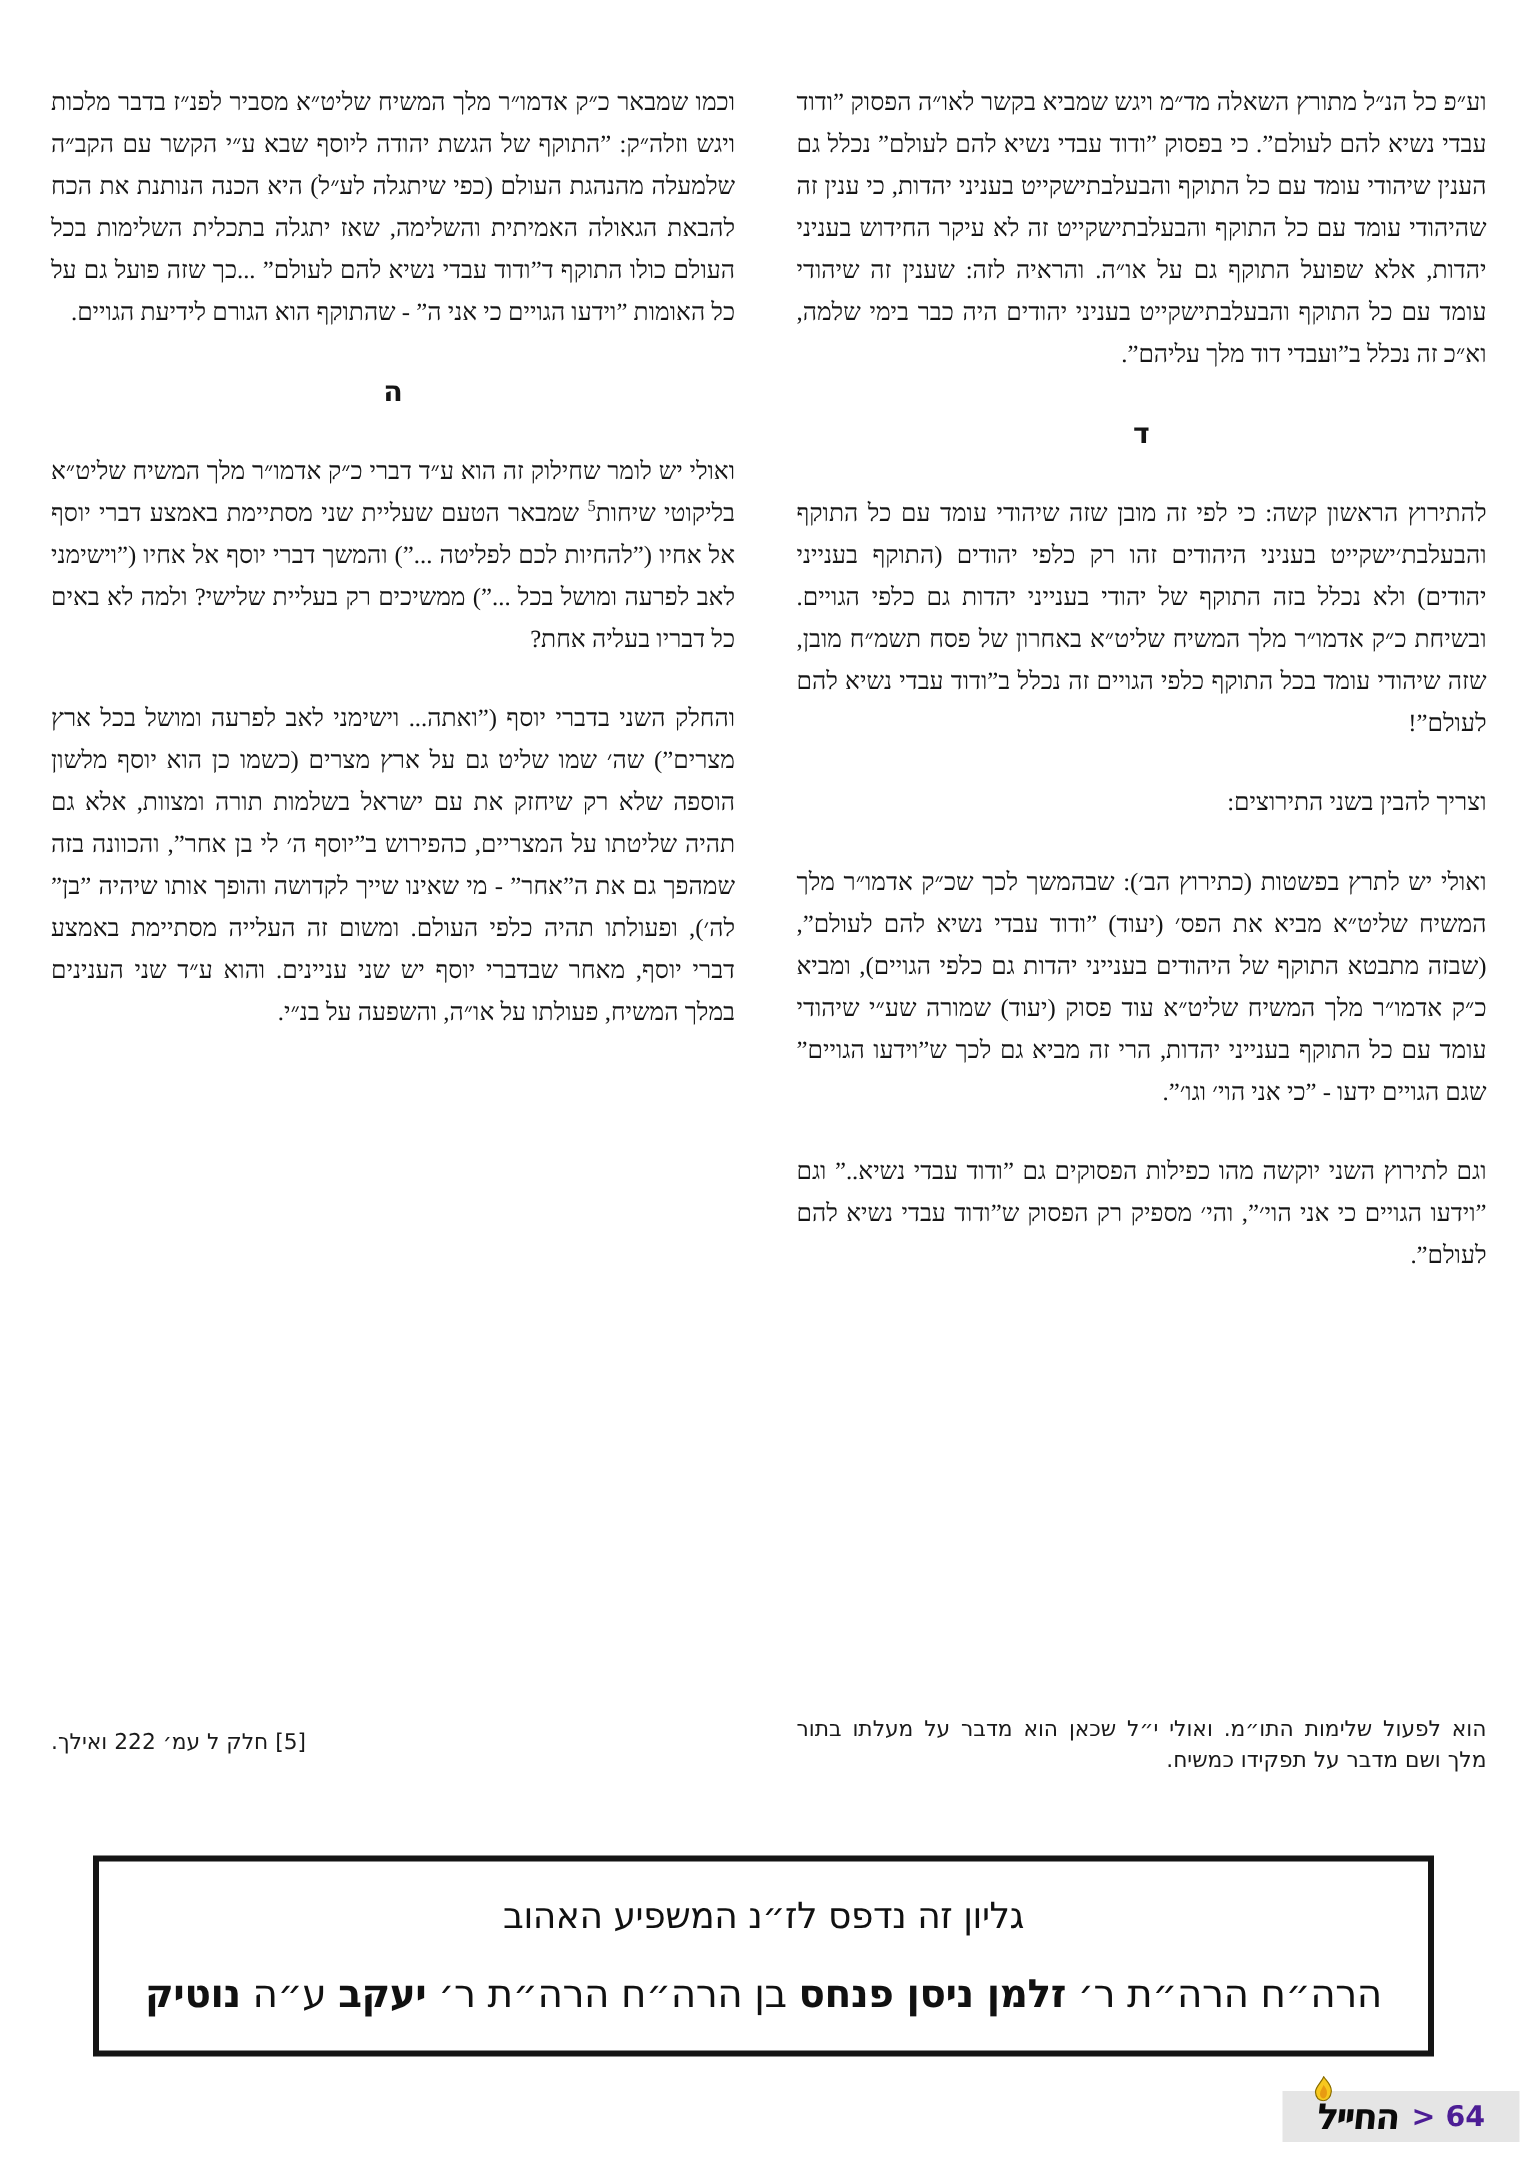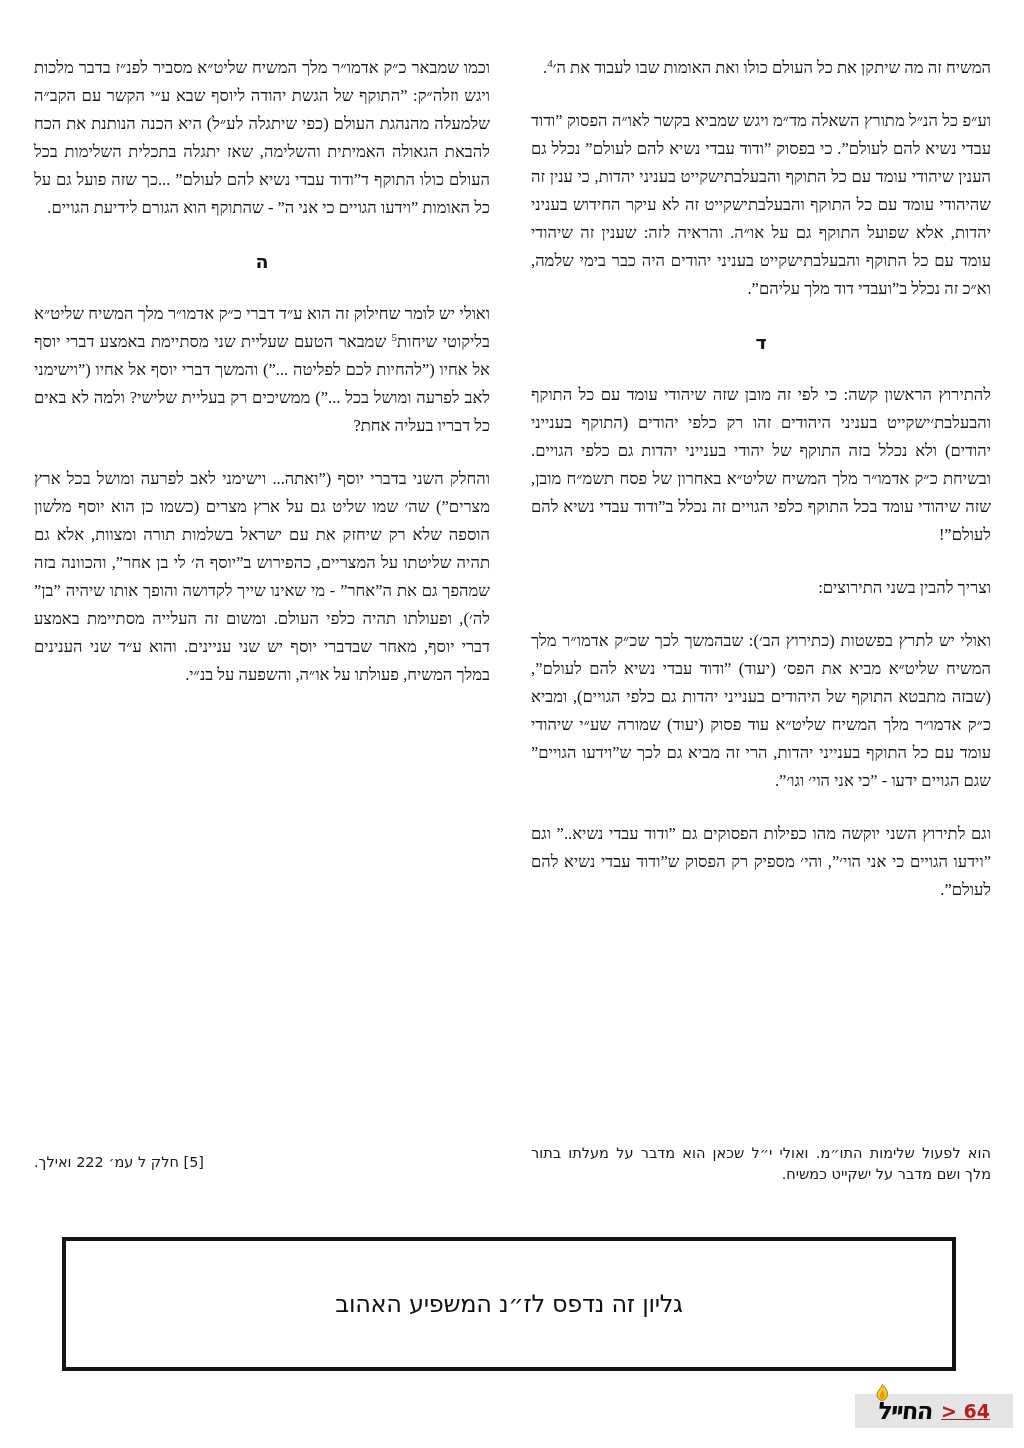--- a/index.html
+++ b/index.html
@@ -38,49 +38,49 @@
     position:absolute;left:855px;top:1394px;width:158px;height:34px;
     background:#e5e5e5;display:flex;align-items:center;justify-content:center;
     gap:9px;direction:ltr;
   }
   .logo-wrap{position:relative;display:inline-block;}
   .logo-text{
     font-weight:900;font-size:24px;letter-spacing:-1.5px;
     transform:skewX(-6deg);display:inline-block;color:#0a0a0a;
   }
   .flame-icon{position:absolute;left:-2px;top:-13px;width:13px;height:17px;}
-  .page-label{font-weight:700;font-size:19px;color:#b91c1c;text-decoration:underline;}
+  .page-label{font-weight:700;font-size:19px;color:#4c1d95;}
 </style>
 </head>
 <body>
 
 <div class="page">
 
   <div class="col right">
-    <p class="para"><span>המשיח זה מה שיתקן את כל העולם כולו ואת האומות שבו לעבוד את ה׳</span><sup>4</sup><span>.</span></p>
     <p class="para">וע״פ כל הנ״ל מתורץ השאלה מד״מ ויגש שמביא בקשר לאו״ה הפסוק ”ודוד עבדי נשיא להם לעולם”. כי בפסוק ”ודוד עבדי נשיא להם לעולם” נכלל גם הענין שיהודי עומד עם כל התוקף והבעלבתישקייט בעניני יהדות, כי ענין זה שהיהודי עומד עם כל התוקף והבעלבתישקייט זה לא עיקר החידוש בעניני יהדות, אלא שפועל התוקף גם על או״ה. והראיה לזה: שענין זה שיהודי עומד עם כל התוקף והבעלבתישקייט בעניני יהודים היה כבר בימי שלמה, וא״כ זה נכלל ב”ועבדי דוד מלך עליהם”.</p>
     <div class="section-letter">ד</div>
     <p class="para">להתירוץ הראשון קשה: כי לפי זה מובן שזה שיהודי עומד עם כל התוקף והבעלבת׳ישקייט בעניני היהודים זהו רק כלפי יהודים (התוקף בענייני יהודים) ולא נכלל בזה התוקף של יהודי בענייני יהדות גם כלפי הגויים. ובשיחת כ״ק אדמו״ר מלך המשיח שליט״א באחרון של פסח תשמ״ח מובן, שזה שיהודי עומד בכל התוקף כלפי הגויים זה נכלל ב”ודוד עבדי נשיא להם לעולם”!</p>
     <p class="para">וצריך להבין בשני התירוצים:</p>
     <p class="para">ואולי יש לתרץ בפשטות (כתירוץ הב׳): שבהמשך לכך שכ״ק אדמו״ר מלך המשיח שליט״א מביא את הפס׳ (יעוד) ”ודוד עבדי נשיא להם לעולם”, (שבזה מתבטא התוקף של היהודים בענייני יהדות גם כלפי הגויים), ומביא כ״ק אדמו״ר מלך המשיח שליט״א עוד פסוק (יעוד) שמורה שע״י שיהודי עומד עם כל התוקף בענייני יהדות, הרי זה מביא גם לכך ש”וידעו הגויים” שגם הגויים ידעו - ”כי אני הוי׳ וגו׳”.</p>
     <p class="para">וגם לתירוץ השני יוקשה מהו כפילות הפסוקים גם ”ודוד עבדי נשיא..” וגם ”וידעו הגויים כי אני הוי׳”, והי׳ מספיק רק הפסוק ש”ודוד עבדי נשיא להם לעולם”.</p>
   </div>
 
   <div class="col left">
     <p class="para">וכמו שמבאר כ״ק אדמו״ר מלך המשיח שליט״א מסביר לפנ״ז בדבר מלכות ויגש וזלה״ק: ”התוקף של הגשת יהודה ליוסף שבא ע״י הקשר עם הקב״ה שלמעלה מהנהגת העולם (כפי שיתגלה לע״ל) היא הכנה הנותנת את הכח להבאת הגאולה האמיתית והשלימה, שאז יתגלה בתכלית השלימות בכל העולם כולו התוקף ד”ודוד עבדי נשיא להם לעולם” ...כך שזה פועל גם על כל האומות ”וידעו הגויים כי אני ה” - שהתוקף הוא הגורם לידיעת הגויים.</p>
     <div class="section-letter">ה</div>
     <p class="para"><span>ואולי יש לומר שחילוק זה הוא ע״ד דברי כ״ק אדמו״ר מלך המשיח שליט״א בליקוטי שיחות</span><sup>5</sup><span> שמבאר הטעם שעליית שני מסתיימת באמצע דברי יוסף אל אחיו (”להחיות לכם לפליטה ...”) והמשך דברי יוסף אל אחיו (”וישימני לאב לפרעה ומושל בכל ...”) ממשיכים רק בעליית שלישי? ולמה לא באים כל דבריו בעליה אחת?</span></p>
     <p class="para">והחלק השני בדברי יוסף (”ואתה... וישימני לאב לפרעה ומושל בכל ארץ מצרים”) שה׳ שמו שליט גם על ארץ מצרים (כשמו כן הוא יוסף מלשון הוספה שלא רק שיחזק את עם ישראל בשלמות תורה ומצוות, אלא גם תהיה שליטתו על המצריים, כהפירוש ב”יוסף ה׳ לי בן אחר”, והכוונה בזה שמהפך גם את ה”אחר” - מי שאינו שייך לקדושה והופך אותו שיהיה ”בן” לה׳), ופעולתו תהיה כלפי העולם. ומשום זה העלייה מסתיימת באמצע דברי יוסף, מאחר שבדברי יוסף יש שני עניינים. והוא ע״ד שני הענינים במלך המשיח, פעולתו על או״ה, והשפעה על בנ״י.</p>
   </div>
 
-  <div class="footnote footnote-right">הוא לפעול שלימות התו״מ. ואולי י״ל שכאן הוא מדבר על מעלתו בתור מלך ושם מדבר על ישקייט כמשיח.</div>
+  <div class="footnote footnote-right">הוא לפעול שלימות התו״מ. ואולי י״ל שכאן הוא מדבר על מעלתו בתור מלך ושם מדבר על תפקידו כמשיח.</div>
   <div class="footnote footnote-left">[5] חלק ל עמ׳ 222 ואילך.</div>
 
   <div class="dedication">
     <div class="dedication-line1">גליון זה נדפס לז״נ המשפיע האהוב</div>
+    <div class="dedication-line2"><span>הרה״ח הרה״ת ר׳ </span><span class="b">זלמן ניסן פנחס</span><span> בן הרה״ח הרה״ת ר׳ </span><span class="b">יעקב</span><span> ע״ה </span><span class="b">נוטיק</span></div>
   </div>
 
   <div class="footer-strip">
     <span class="logo-wrap">
       <svg class="flame-icon" viewBox="0 0 13 17" xmlns="http://www.w3.org/2000/svg">
         <path d="M6.5 0.5 C 8.5 3.5, 12 6, 11.5 10.5 C 11.1 14, 9 16.2, 6.2 16.5 C 3.2 16.2, 1.2 14, 1 10.8 C 0.8 7.5, 4.8 4.5, 6.5 0.5 Z" fill="#f7c81e" stroke="#8a6d00" stroke-width="0.8"></path>
         <path d="M6.4 6 C 7.6 8, 9 9, 8.6 12 C 8.3 13.8, 7.4 14.8, 6.2 15 C 4.9 14.8, 4 13.6, 4 12 C 4 9.6, 5.6 8.2, 6.4 6 Z" fill="#e89b12"></path>
       </svg>
       <span class="logo-text">החייל</span>
     </span>

